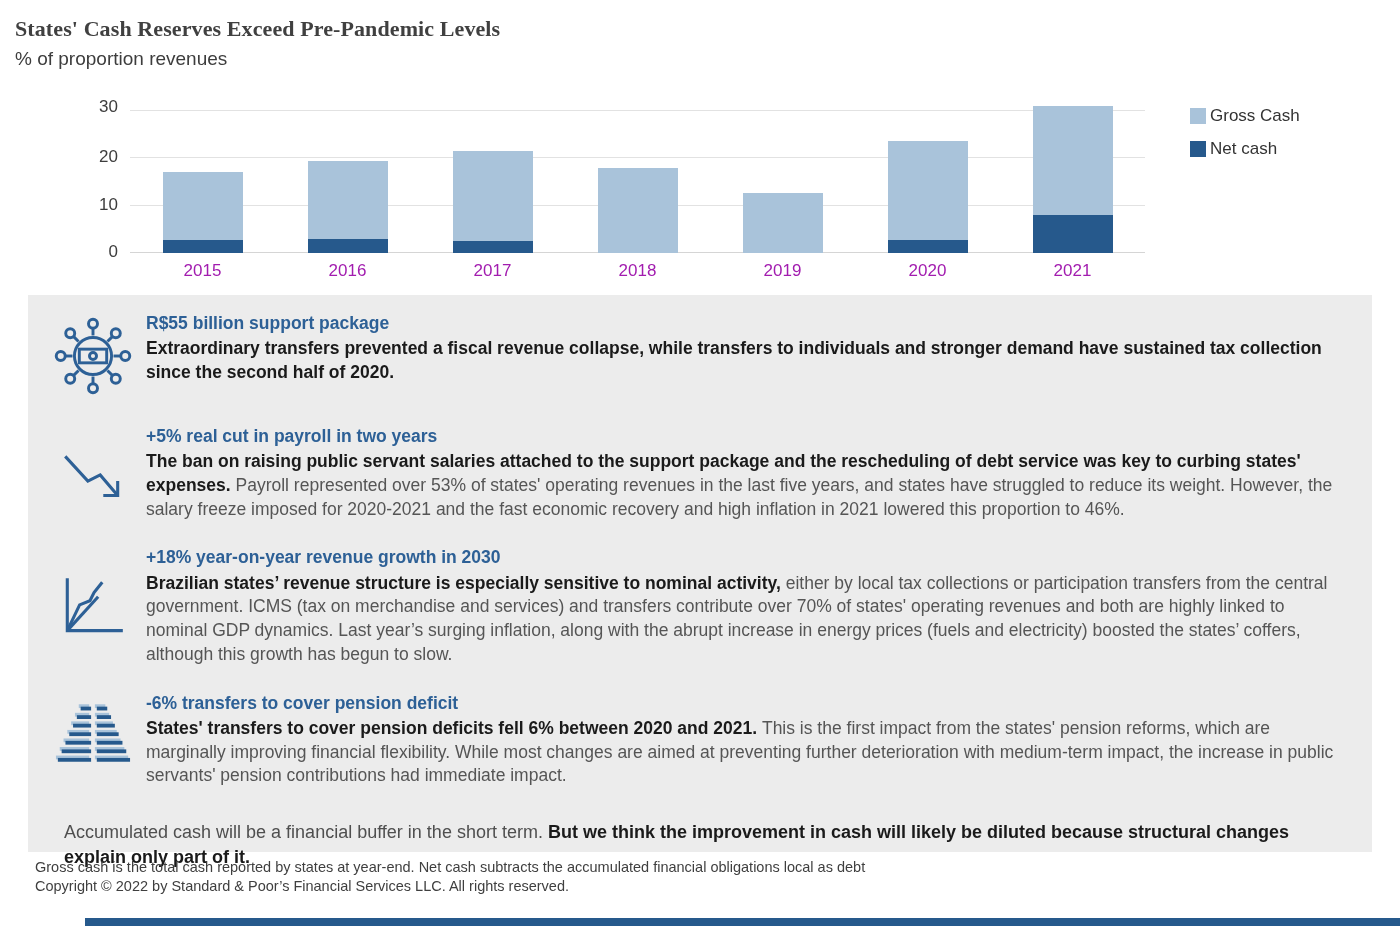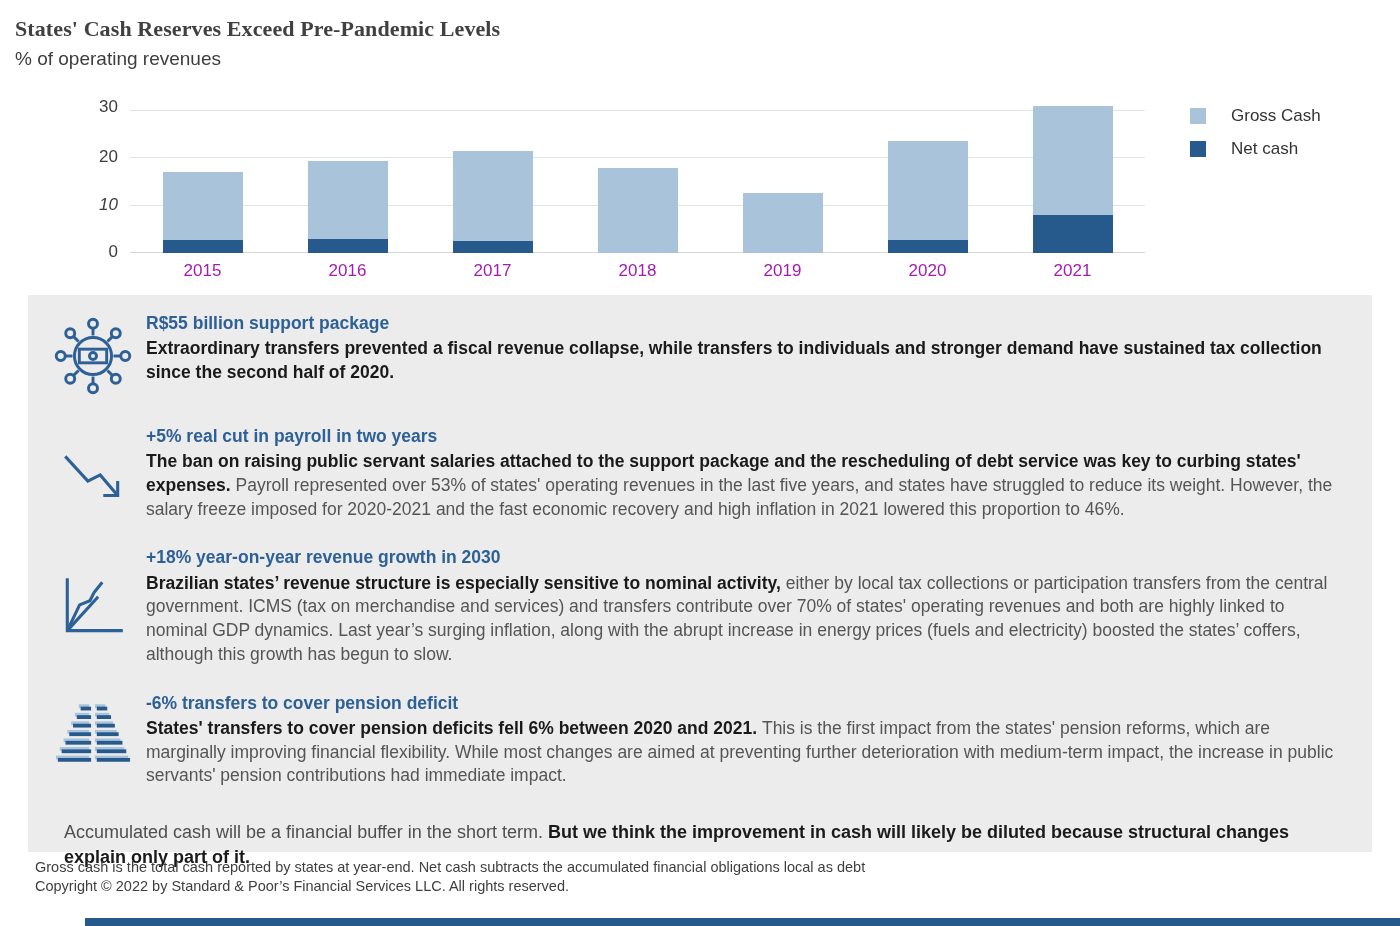--- a/index.html
+++ b/index.html
@@ -19,21 +19,21 @@
   .gridline.zero { background:#d5d5d5; }
   .ytick-label { position:absolute; width:40px; text-align:right; font-size:17px; color:#3d3d3d; }
   .bars-row { position:absolute; left:0; right:0; top:0; bottom:0; display:flex; }
   .bar-group { flex:1; display:flex; flex-direction:column; justify-content:flex-end; align-items:center; }
   .bar-seg { width:80px; }
   .xlabels { position:absolute; left:130px; top:261px; width:1015px; display:flex; }
   .xlabel { flex:1; text-align:center; font-size:17px; color:#a21caf; }
 
   
   .legend { position:absolute; left:1190px; top:106px; display:flex; flex-direction:column; gap:13px; }
-  .legend-item { display:flex; align-items:center; gap:25px; }
+  .legend-item { display:flex; align-items:center; gap:4px; }
   .legend-swatch { width:16px; height:16px; display:inline-block; }
   .legend-label { font-size:17px; color:#333333; }
 
   
   .panel { position:absolute; left:28px; top:295px; width:1344px; height:557px; background:#ececec; padding:17px 22px 0 12px; }
   .section { display:grid; grid-template-columns:106px 1fr; margin-bottom:25px; }
   .icon-cell { display:flex; justify-content:center; align-items:flex-start; }
   .sec-heading { font-size:17.5px; font-weight:700; color:#2d6096; line-height:1.32; }
   .sec-body { font-size:17.5px; line-height:1.36; margin-top:2px; }
   .lead { font-weight:700; color:#1a1a1a; }
@@ -47,29 +47,29 @@
 
   svg .st { stroke:#2d6096; fill:none; stroke-width:3; }
 </style>
 </head>
 <body>
 
 <div class="page">
 
   <div class="header">
     <div class="title">States' Cash Reserves Exceed Pre-Pandemic Levels</div>
-    <div class="subtitle">% of operating revenues</div>
+    <div class="subtitle">% of proportion revenues</div>
   </div>
 
   <div class="chart-region">
     <div class="plot" id="plot">
         <div class="gridline zero" style="bottom: 0px;"></div>
         <div class="ytick-label" style="left: -52px; bottom: -9px;">0</div>
         <div class="gridline" style="bottom: 47.3186px;"></div>
-        <div class="ytick-label" style="left: -52px; bottom: 38.3186px; font-style: italic;">10</div>
+        <div class="ytick-label" style="left: -52px; bottom: 38.3186px;">10</div>
         <div class="gridline" style="bottom: 94.6372px;"></div>
         <div class="ytick-label" style="left: -52px; bottom: 85.6372px;">20</div>
         <div class="gridline" style="bottom: 141.956px;"></div>
         <div class="ytick-label" style="left: -52px; bottom: 136px;">30</div>
         <div class="bars-row">
           <div class="bar-group">
             <div class="bar-seg" style="height: 68.612px; background: rgb(169, 195, 218);"></div>
             <div class="bar-seg" style="height: 12.776px; background: rgb(38, 89, 140);"></div>
           </div>
           <div class="bar-group">

